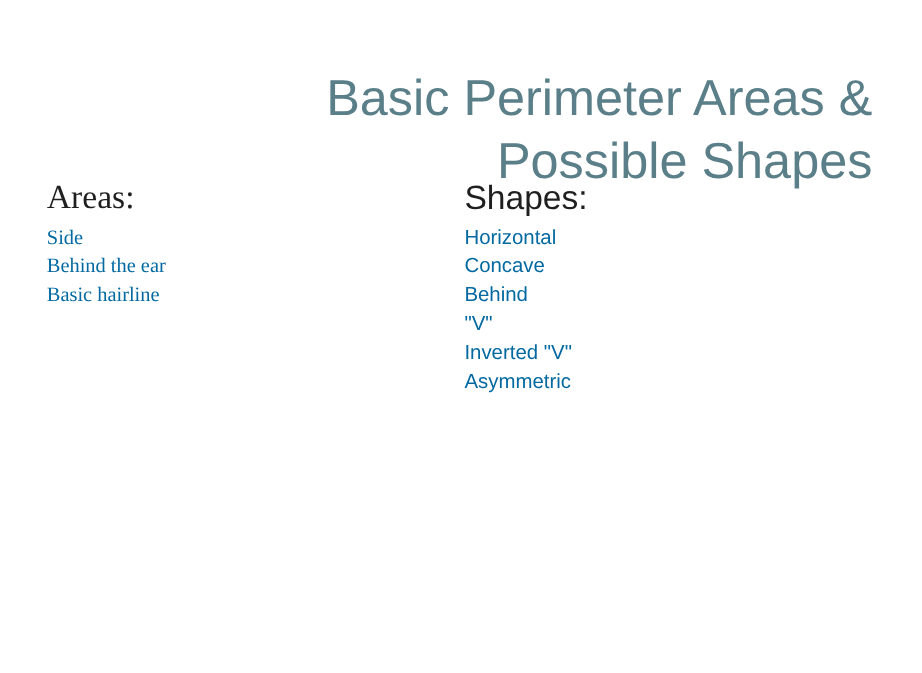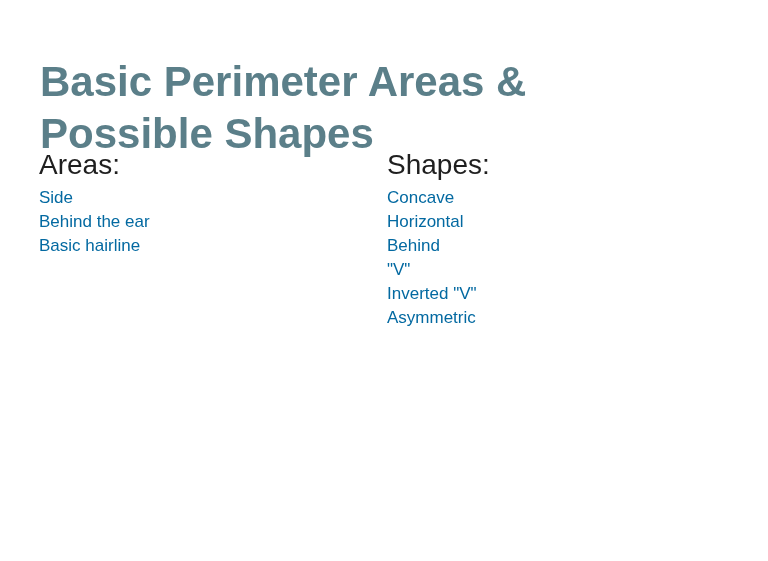--- a/index.html
+++ b/index.html
@@ -19,34 +19,35 @@
     background: #ffffff;
     overflow: hidden;
   }
 
   
   #slide-title {
     position: absolute;
     left: 40px;
     top: 28px;
     width: 687px;          
+    text-align: right;
     color: #5b7f89;
     font-size: 42px;
     line-height: 52px;
-    font-weight: 700;
+    font-weight: 400;
     letter-spacing: 0px;
     white-space: pre-line;
   }
 
   
   .column {
     position: absolute;
     top: 148px;
   }
-  #column-areas  { left: 39px;  width: 330px; }
+  #column-areas  { left: 39px;  width: 330px; font-family: Liberation Serif, serif; }
   #column-shapes { left: 387px; width: 340px; }
 
   .column-heading {
     color: #1f1f1f;
     font-size: 28px;
     line-height: 34px;
     font-weight: 400;
     margin: 0 0 4px 0;
     white-space: nowrap;
   }
@@ -77,22 +78,22 @@
     <ul class="item-list">
       <li>Side</li>
       <li>Behind the ear</li>
       <li>Basic hairline</li>
     </ul>
   </div>
 
   <div class="column" id="column-shapes">
     <div class="column-heading">Shapes:</div>
     <ul class="item-list">
+      <li>Horizontal</li>
       <li>Concave</li>
-      <li>Horizontal</li>
       <li>Behind</li>
       <li>"V"</li>
       <li>Inverted "V"</li>
       <li>Asymmetric</li>
     </ul>
   </div>
 
 </div>
 
 </body></html>

